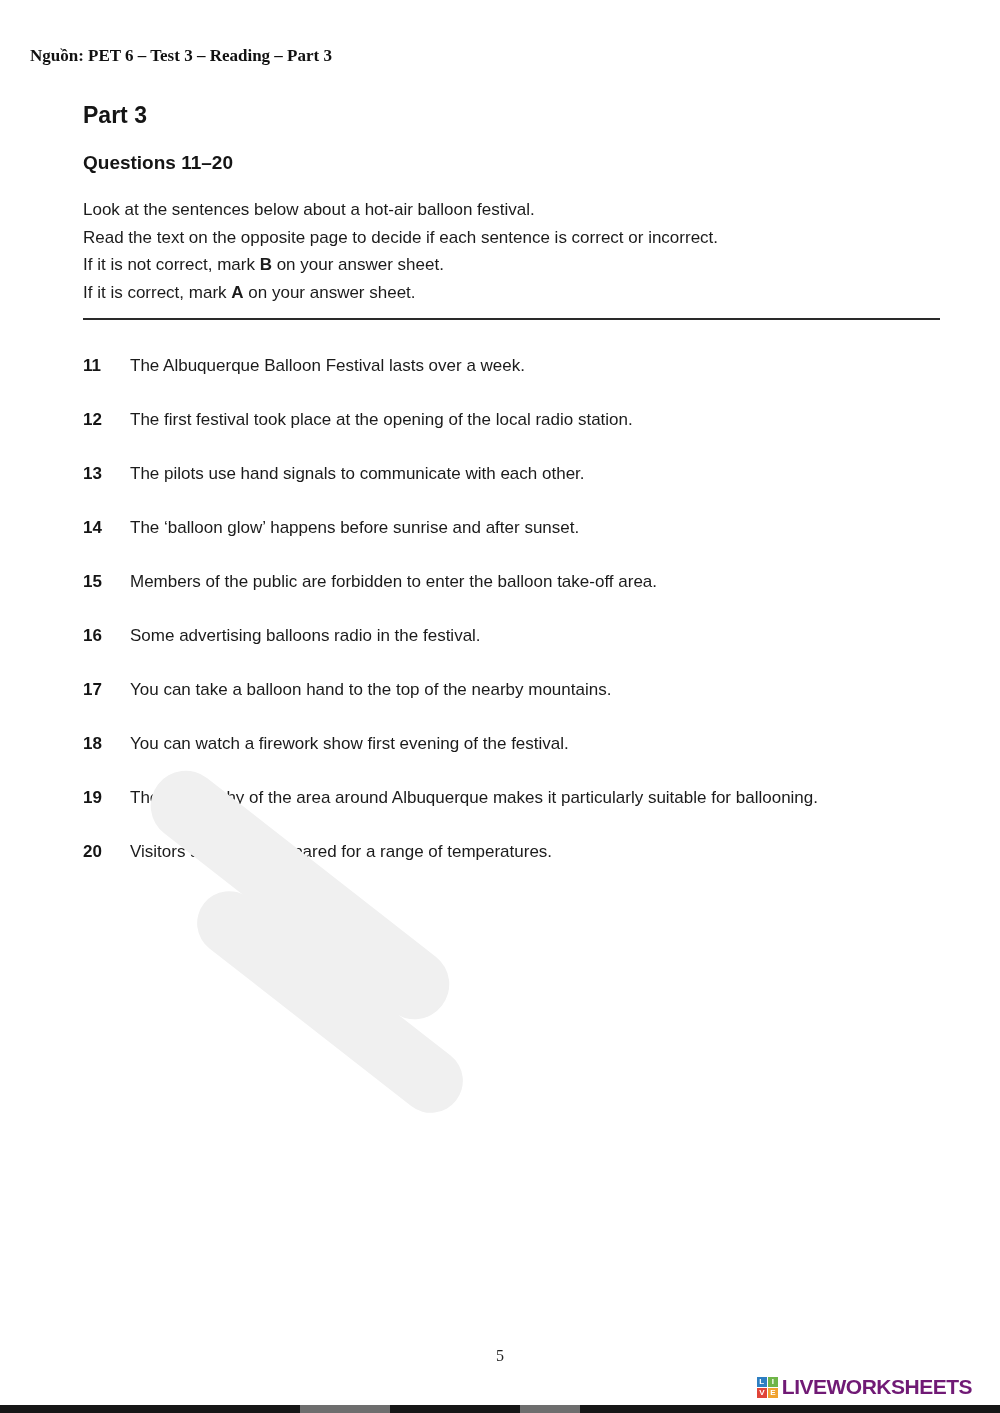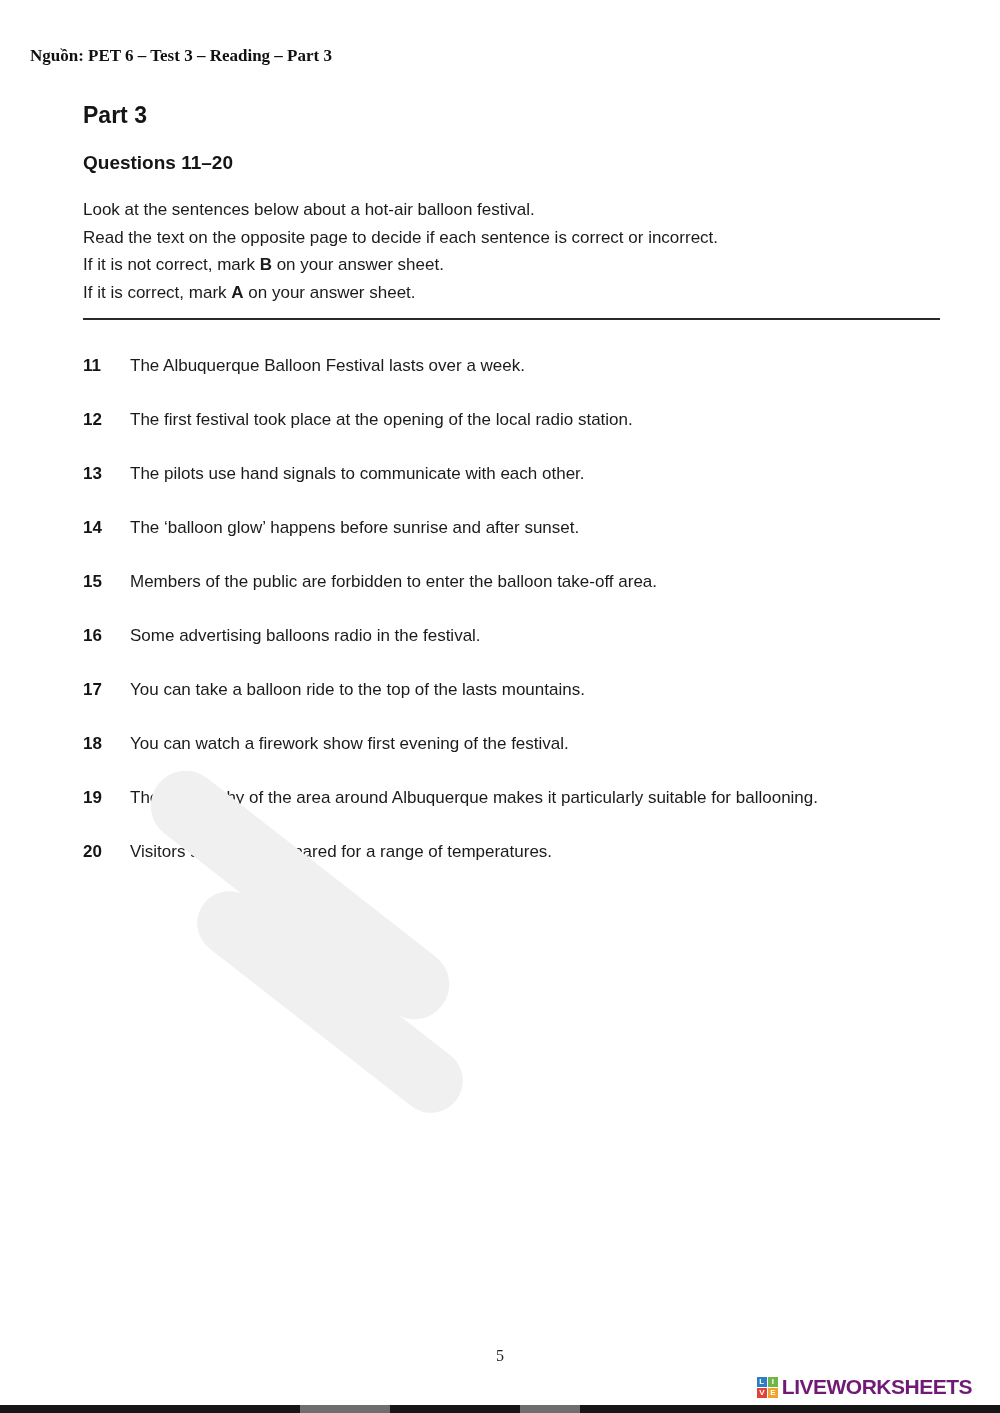--- a/index.html
+++ b/index.html
@@ -206,21 +206,21 @@
     <div class="question-row">
       <span class="question-number">15</span>
       <span class="question-text">Members of the public are forbidden to enter the balloon take-off area.</span>
     </div>
     <div class="question-row">
       <span class="question-number">16</span>
       <span class="question-text">Some advertising balloons radio in the festival.</span>
     </div>
     <div class="question-row">
       <span class="question-number">17</span>
-      <span class="question-text">You can take a balloon ride to the top of the lasts mountains.</span>
+      <span class="question-text">You can take a balloon hand to the top of the nearby mountains.</span>
     </div>
     <div class="question-row">
       <span class="question-number">18</span>
       <span class="question-text">You can watch a firework show first evening of the festival.</span>
     </div>
     <div class="question-row">
       <span class="question-number">19</span>
       <span class="question-text">The geography of the area around Albuquerque makes it particularly suitable for ballooning.</span>
     </div>
     <div class="question-row">

